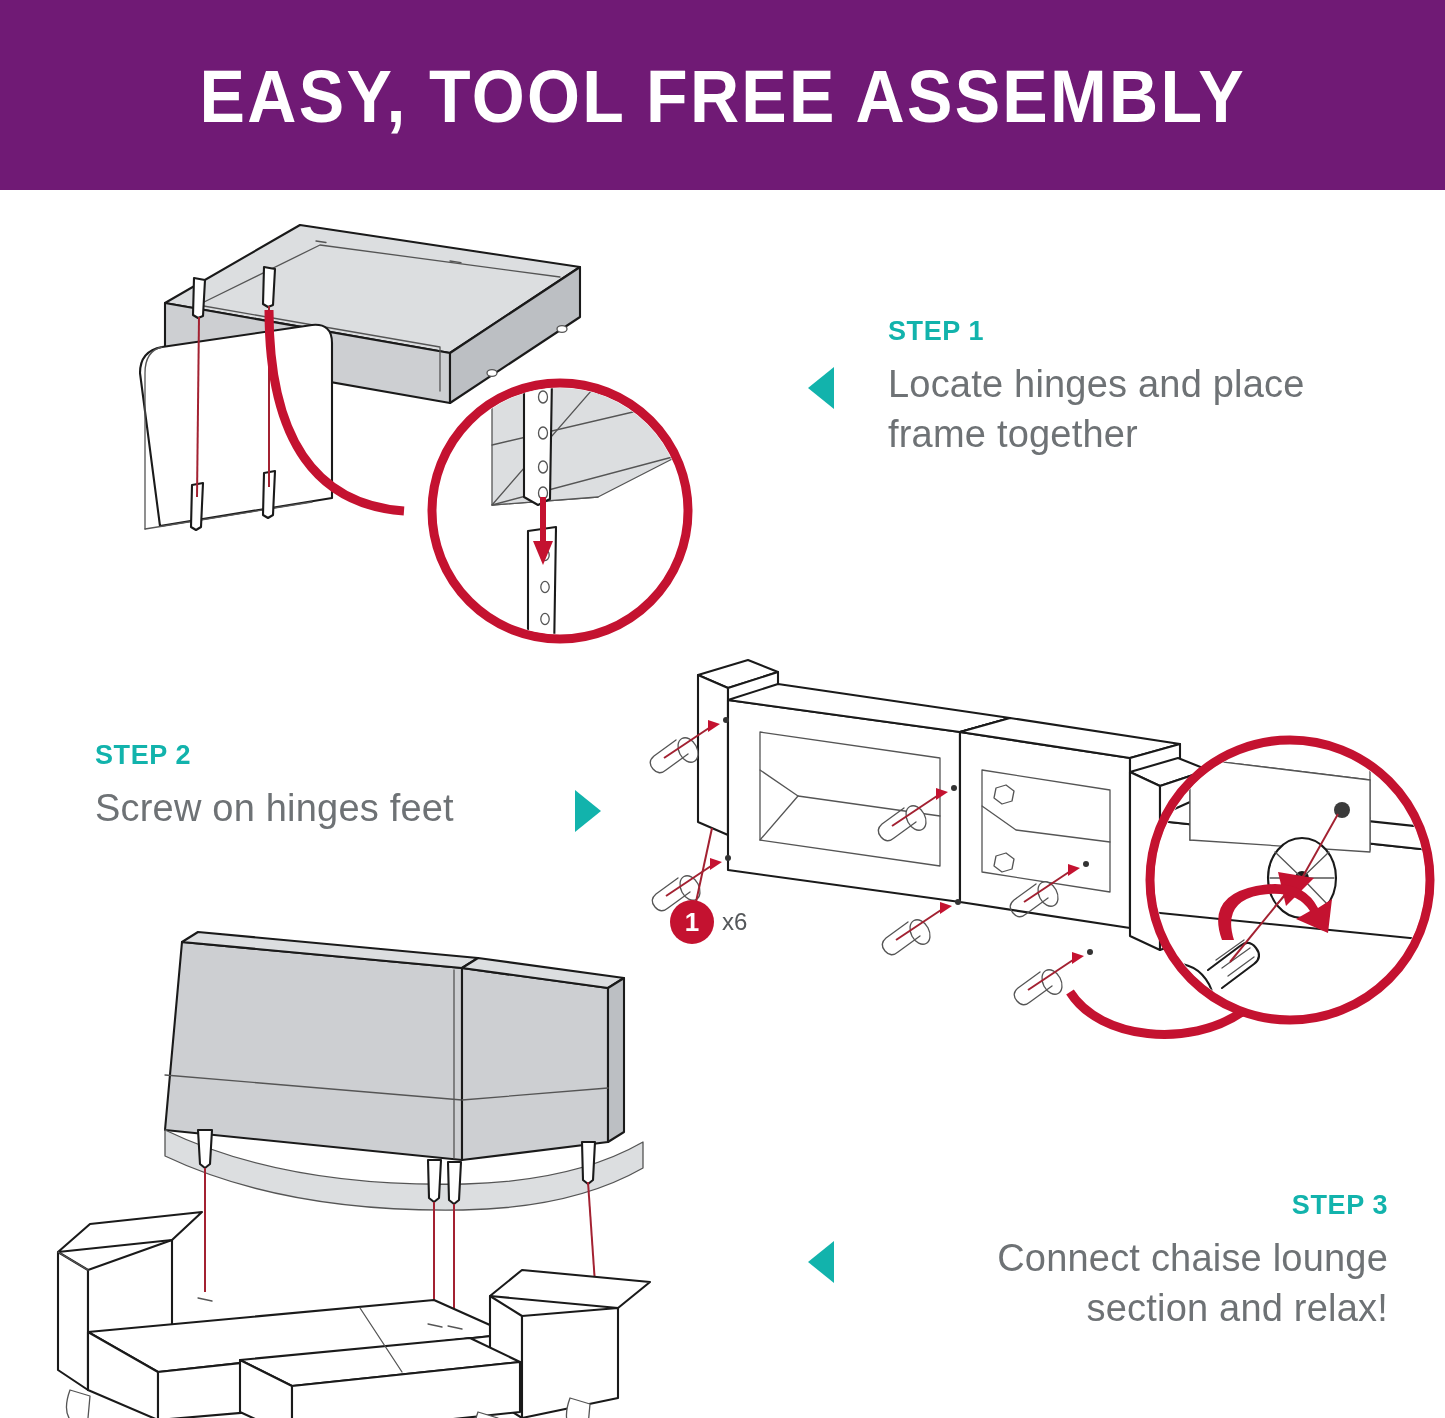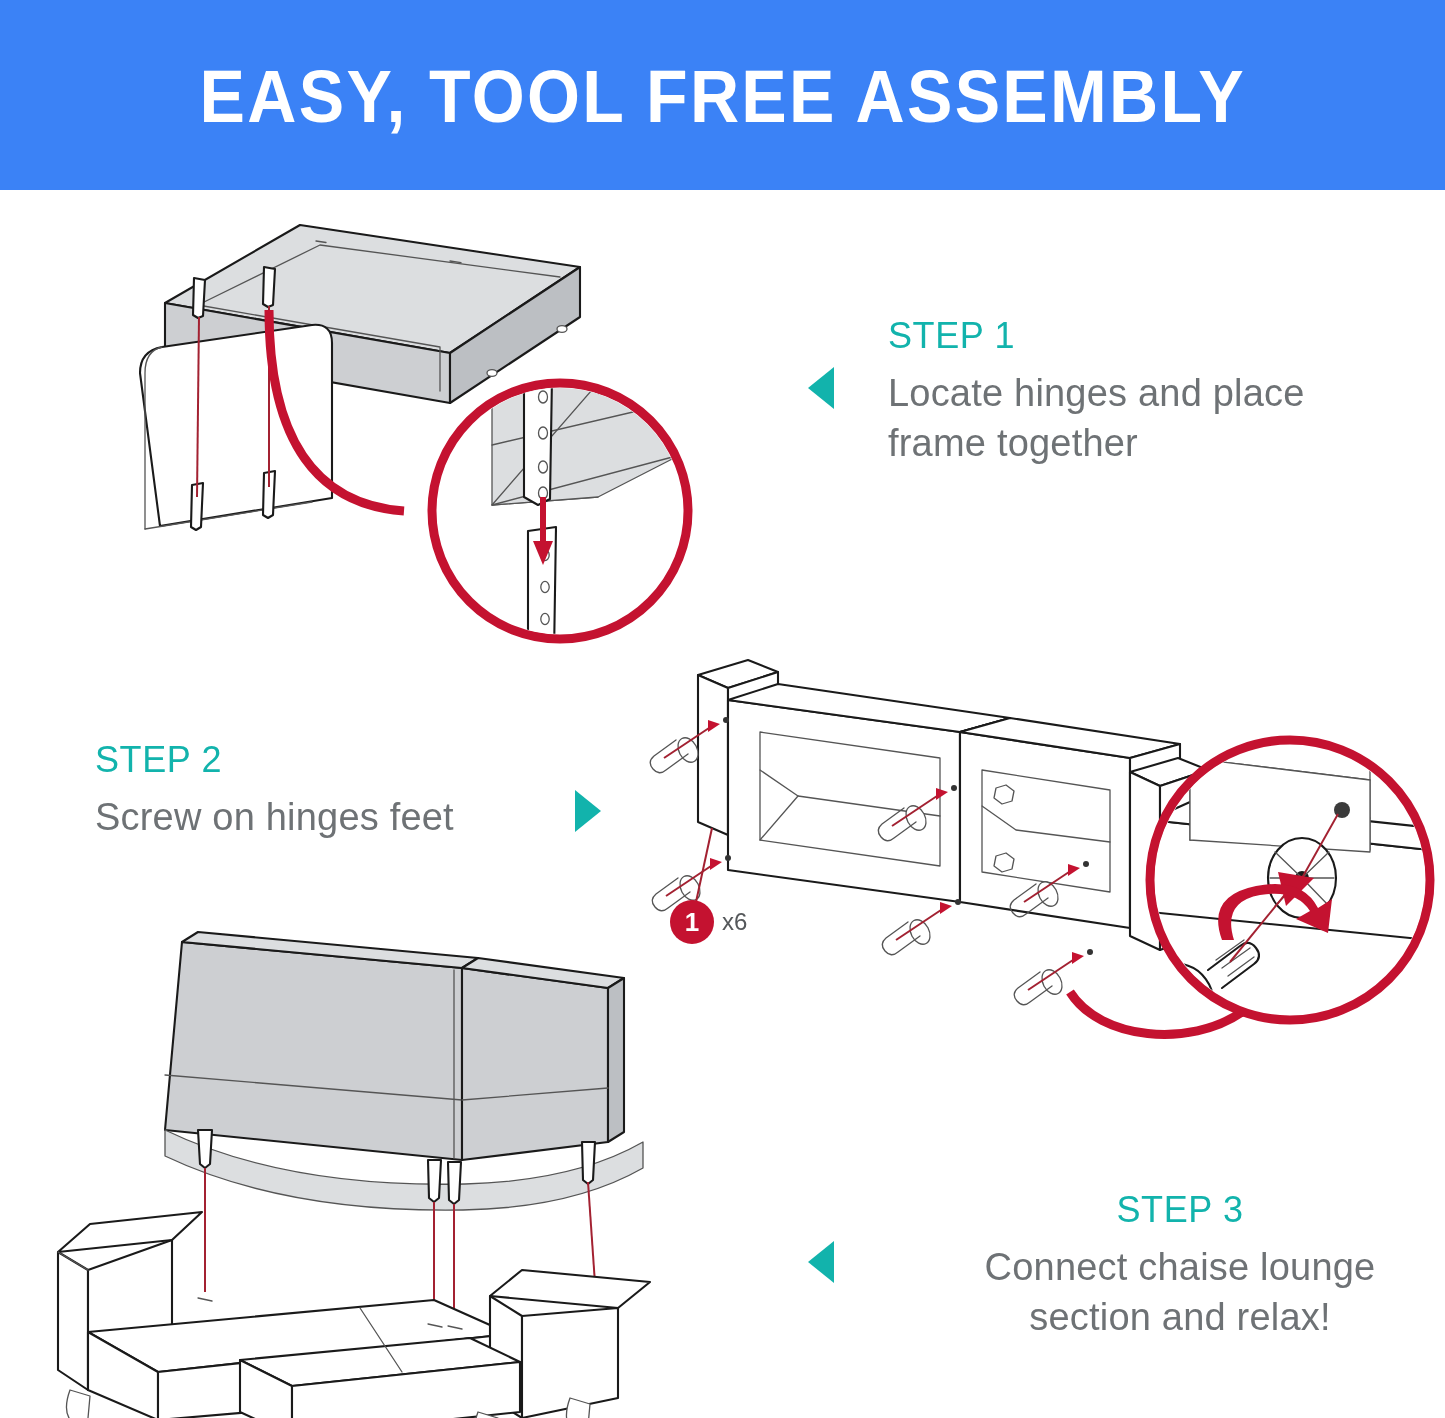--- a/index.html
+++ b/index.html
@@ -8,57 +8,57 @@
     background:#ffffff;
     font-family:"Liberation Sans",sans-serif;
     overflow:hidden;
     position:relative;
   }
   #page{position:relative;width:1445px;height:1418px;}
 
   
   .banner{
     position:absolute;left:0;top:0;width:1445px;height:190px;
-    background:#3b82f6;
+    background:#701a75;
     display:flex;align-items:center;justify-content:center;
   }
   .banner-title{
     color:#ffffff;
     font-family:"Liberation Sans",sans-serif;
     font-size:74px;
     font-weight:700;
     letter-spacing:2.5px;
     line-height:1;
     transform:scaleX(0.92);
     white-space:nowrap;
     margin-top:4px;
   }
 
   
   .step-block{position:absolute;}
   .step-label{
     color:#12b3ac;
-    font-size:36px;
-    font-weight:400;
+    font-size:27px;
+    font-weight:700;
     letter-spacing:0.6px;
     line-height:1;
     margin:0 0 14px 0;
     white-space:nowrap;
   }
   .step-desc{
     color:#6e7275;
     font-size:38px;
     font-weight:400;
     line-height:1.32;
     letter-spacing:0.2px;
     margin:0;
   }
   .step1{left:888px;top:318px;width:500px;text-align:left;}
   .step2{left:95px;top:742px;width:430px;}
-  .step3{left:888px;top:1192px;width:500px;text-align:center;margin-left:42px;}
+  .step3{left:888px;top:1192px;width:500px;text-align:right;}
 
   .tri{position:absolute;width:0;height:0;}
   .tri-left{
     border-top:21px solid transparent;
     border-bottom:21px solid transparent;
     border-right:26px solid #12b3ac;
   }
   .tri-right{
     border-top:21px solid transparent;
     border-bottom:21px solid transparent;

